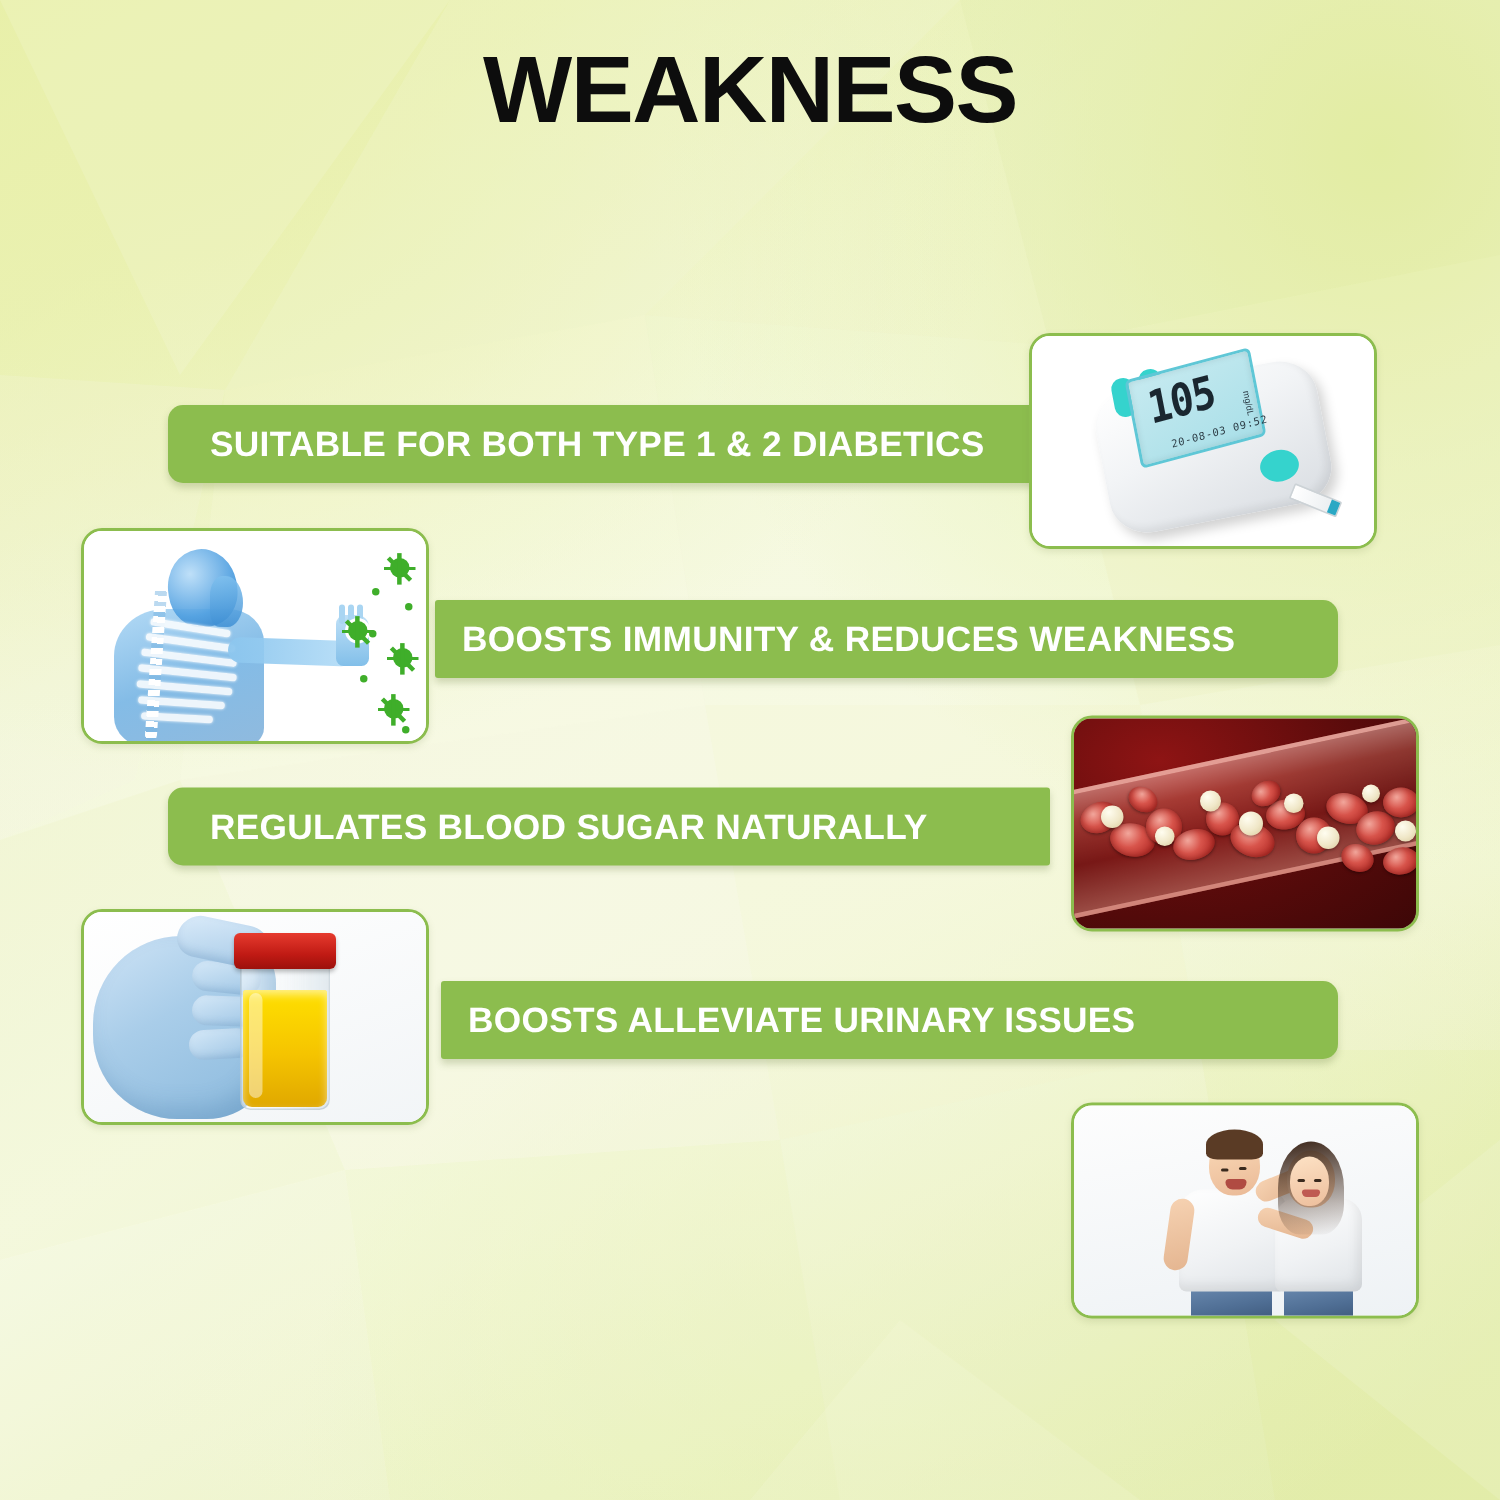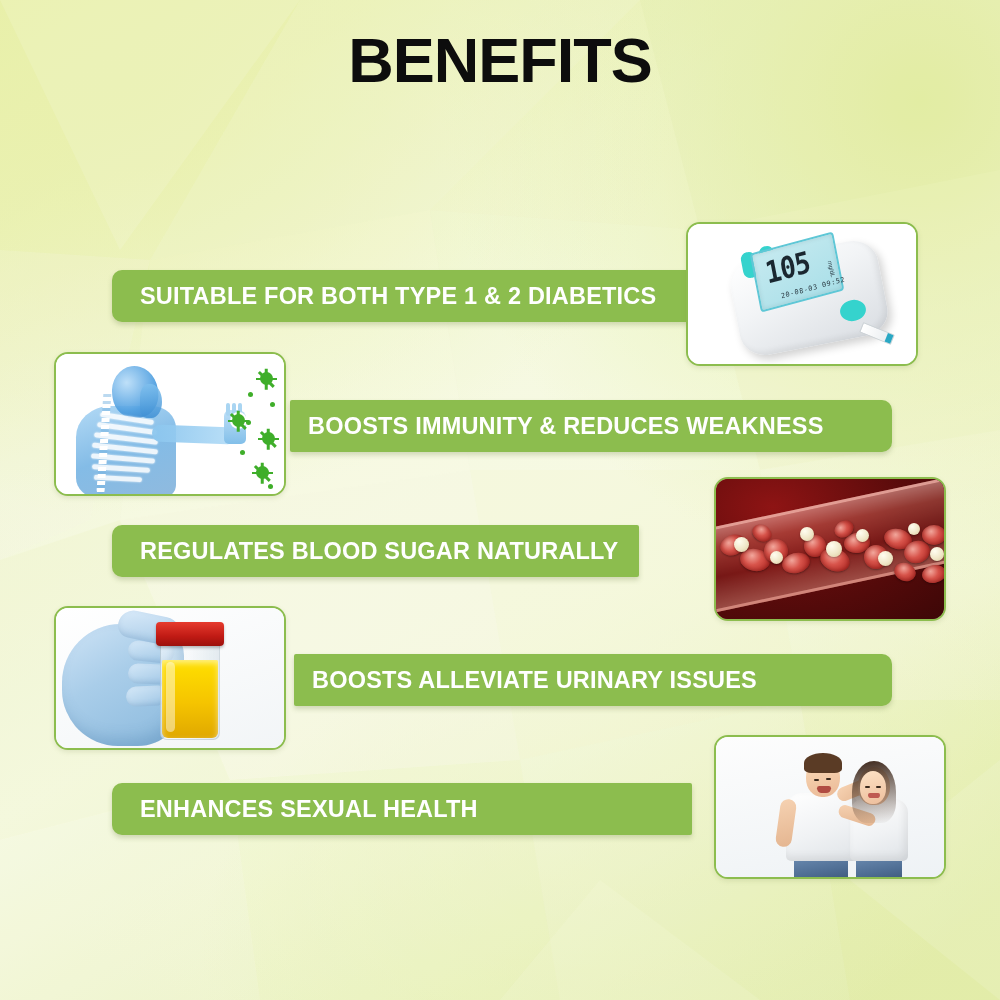--- a/index.html
+++ b/index.html
@@ -73,21 +73,21 @@
   }
   
   .bar.to-left {
     right:108px;
     border-radius:2px 10px 10px 2px;
     padding-left:18px;
   }
 
   .bar.b1 { top:48px;  width:592px; }
   .bar.b2 { top:48px;  width:602px;align-items:center; }
-  .bar.b3 { top:48px;  width:527px; }
+  .bar.b3 { top:48px;  width:588px; }
   .bar.b4 { top:48px;  width:598px; }
   .bar.b5 { top:48px;  width:580px; }
 
   
   .card {
     position:absolute;
     width:232px; height:144px;
     border:2.5px solid #8cbd4e;
     border-radius:14px;
     background:#ffffff;
@@ -309,21 +309,21 @@
     <polygon points="0,840 230,780 260,1000 0,1000" fill="#f3f8d5" opacity="0.40"></polygon>
     <polygon points="230,780 520,760 560,1000 260,1000" fill="#e6eeac" opacity="0.38"></polygon>
     <polygon points="520,760 800,700 850,1000 560,1000" fill="#f2f7d0" opacity="0.30"></polygon>
     <polygon points="800,700 1000,700 1000,1000 850,1000" fill="#e3eda6" opacity="0.45"></polygon>
     <polygon points="850,880 1000,760 1000,1000" fill="#f7fae4" opacity="0.40"></polygon>
     <polygon points="600,880 760,1000 500,1000" fill="#fafce9" opacity="0.35"></polygon>
   </g>
 </svg>
 
 <div class="title-wrap">
-  <div class="title-line">BENEFITS</div>
+  <div class="title-line">WEAKNESS</div>
 </div>
 
 <div class="row r1">
   <div class="notch right"></div>
   <div class="bar to-right b1">
     <span class="bar-text">SUITABLE FOR BOTH TYPE 1 &amp; 2 DIABETICS</span>
   </div>
   <div class="card right">
     <div class="card-inner">
       <div style="position:absolute;inset:0;background:#fff;"></div>
@@ -438,23 +438,20 @@
       <div class="jar"></div>
       <div class="jar-liq"></div>
       <div class="jar-gloss"></div>
       <div class="jar-cap"></div>
     </div>
   </div>
 </div>
 
 <div class="row r5">
   <div class="notch right"></div>
-  <div class="bar to-right b5">
-    <span class="bar-text">ENHANCES SEXUAL HEALTH</span>
-  </div>
   <div class="card right">
     <div class="card-inner">
       <div class="cp-bg"></div>
 
       <div class="person">
         <div class="p-jeans" style="left:78px; top:118px; width:54px; height:26px; border-radius:4px;"></div>
         <div class="p-shirt" style="left:70px; top:56px; width:72px; height:68px; border-radius:16px 14px 5px 5px;"></div>
         <div class="p-arm" style="left:62px; top:62px; width:16px; height:48px; transform:rotate(8deg);"></div>
         <div class="p-arm" style="left:120px; top:44px; width:46px; height:14px; transform:rotate(-22deg);"></div>
         <div class="p-head" style="left:90px; top:20px; width:34px; height:40px;

